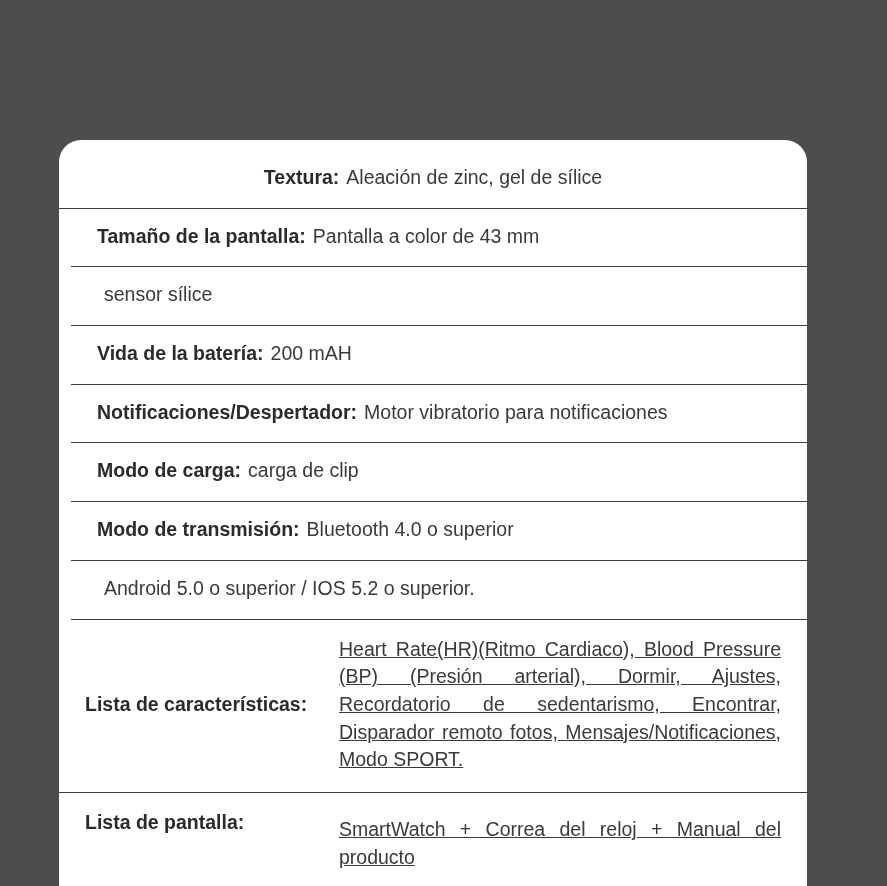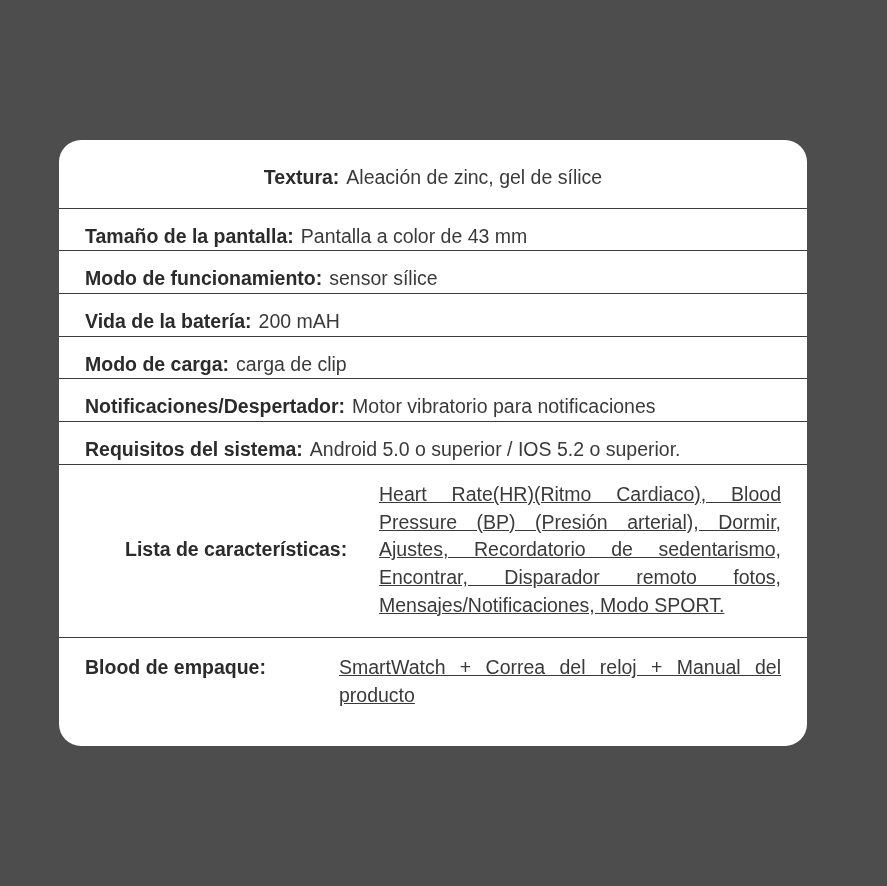--- a/index.html
+++ b/index.html
@@ -38,20 +38,22 @@
   .spec-row:last-child {
     border-bottom: none;
   }
   .spec-row.single {
     justify-content: center;
     padding-top: 14px;
     padding-bottom: 16px;
   }
   .spec-row.pair {
     padding-top: 14px;
+    padding-bottom: 16px;
+    margin-left: 12px;
   }
   .spec-row.block {
     padding-top: 16px;
     padding-bottom: 18px;
   }
   .label {
     font-size: 19.5px;
     color: #2b2b2b;
     font-weight: bold;
     line-height: 1.42;
@@ -80,73 +82,75 @@
     flex: 0 0 254px;
   }
   .spec-row.block .value {
     flex: 1 1 auto;
     text-align: justify;
     text-align-last: left;
     text-decoration: underline;
   }
   .spec-row.block.features .label {
     align-self: center;
-    margin-left: 40px;
   }
   .spec-row.block.packing .value {
     text-align: justify;
+    margin-top: 7px;
   }
 </style>
 </head>
 <body>
 
 <div class="page">
   <div class="spec-card">
 
     <div class="spec-row single">
       <div>
         <span class="label">Textura:</span><span class="value">Aleación de zinc, gel de sílice</span>
       </div>
     </div>
 
     <div class="spec-row pair">
       <span class="label">Tamaño de la pantalla:</span>
       <span class="value">Pantalla a color de 43 mm</span>
     </div>
 
     <div class="spec-row pair">
-      <span class="label">Modo de funcionamiento:</span>
       <span class="value">sensor sílice</span>
     </div>
 
     <div class="spec-row pair">
       <span class="label">Vida de la batería:</span>
       <span class="value">200 mAH</span>
     </div>
 
     <div class="spec-row pair">
+      <span class="label">Notificaciones/Despertador:</span>
+      <span class="value">Motor vibratorio para notificaciones</span>
+    </div>
+
+    <div class="spec-row pair">
       <span class="label">Modo de carga:</span>
       <span class="value">carga de clip</span>
     </div>
 
     <div class="spec-row pair">
-      <span class="label">Notificaciones/Despertador:</span>
-      <span class="value">Motor vibratorio para notificaciones</span>
+      <span class="label">Modo de transmisión:</span>
+      <span class="value">Bluetooth 4.0 o superior</span>
     </div>
 
-
     <div class="spec-row pair">
-      <span class="label">Requisitos del sistema:</span>
       <span class="value">Android 5.0 o superior / IOS 5.2 o superior.</span>
     </div>
 
     <div class="spec-row block features">
       <span class="label">Lista de características:</span>
       <span class="value">Heart Rate(HR)(Ritmo Cardiaco), Blood Pressure (BP) (Presión arterial), Dormir, Ajustes, Recordatorio de sedentarismo, Encontrar, Disparador remoto fotos, Mensajes/Notificaciones, Modo SPORT.</span>
     </div>
 
     <div class="spec-row block packing">
-      <span class="label">Blood de empaque:</span>
+      <span class="label">Lista de pantalla:</span>
       <span class="value">SmartWatch + Correa del reloj + Manual del producto</span>
     </div>
 
   </div>
 </div>
 
 </body></html>

